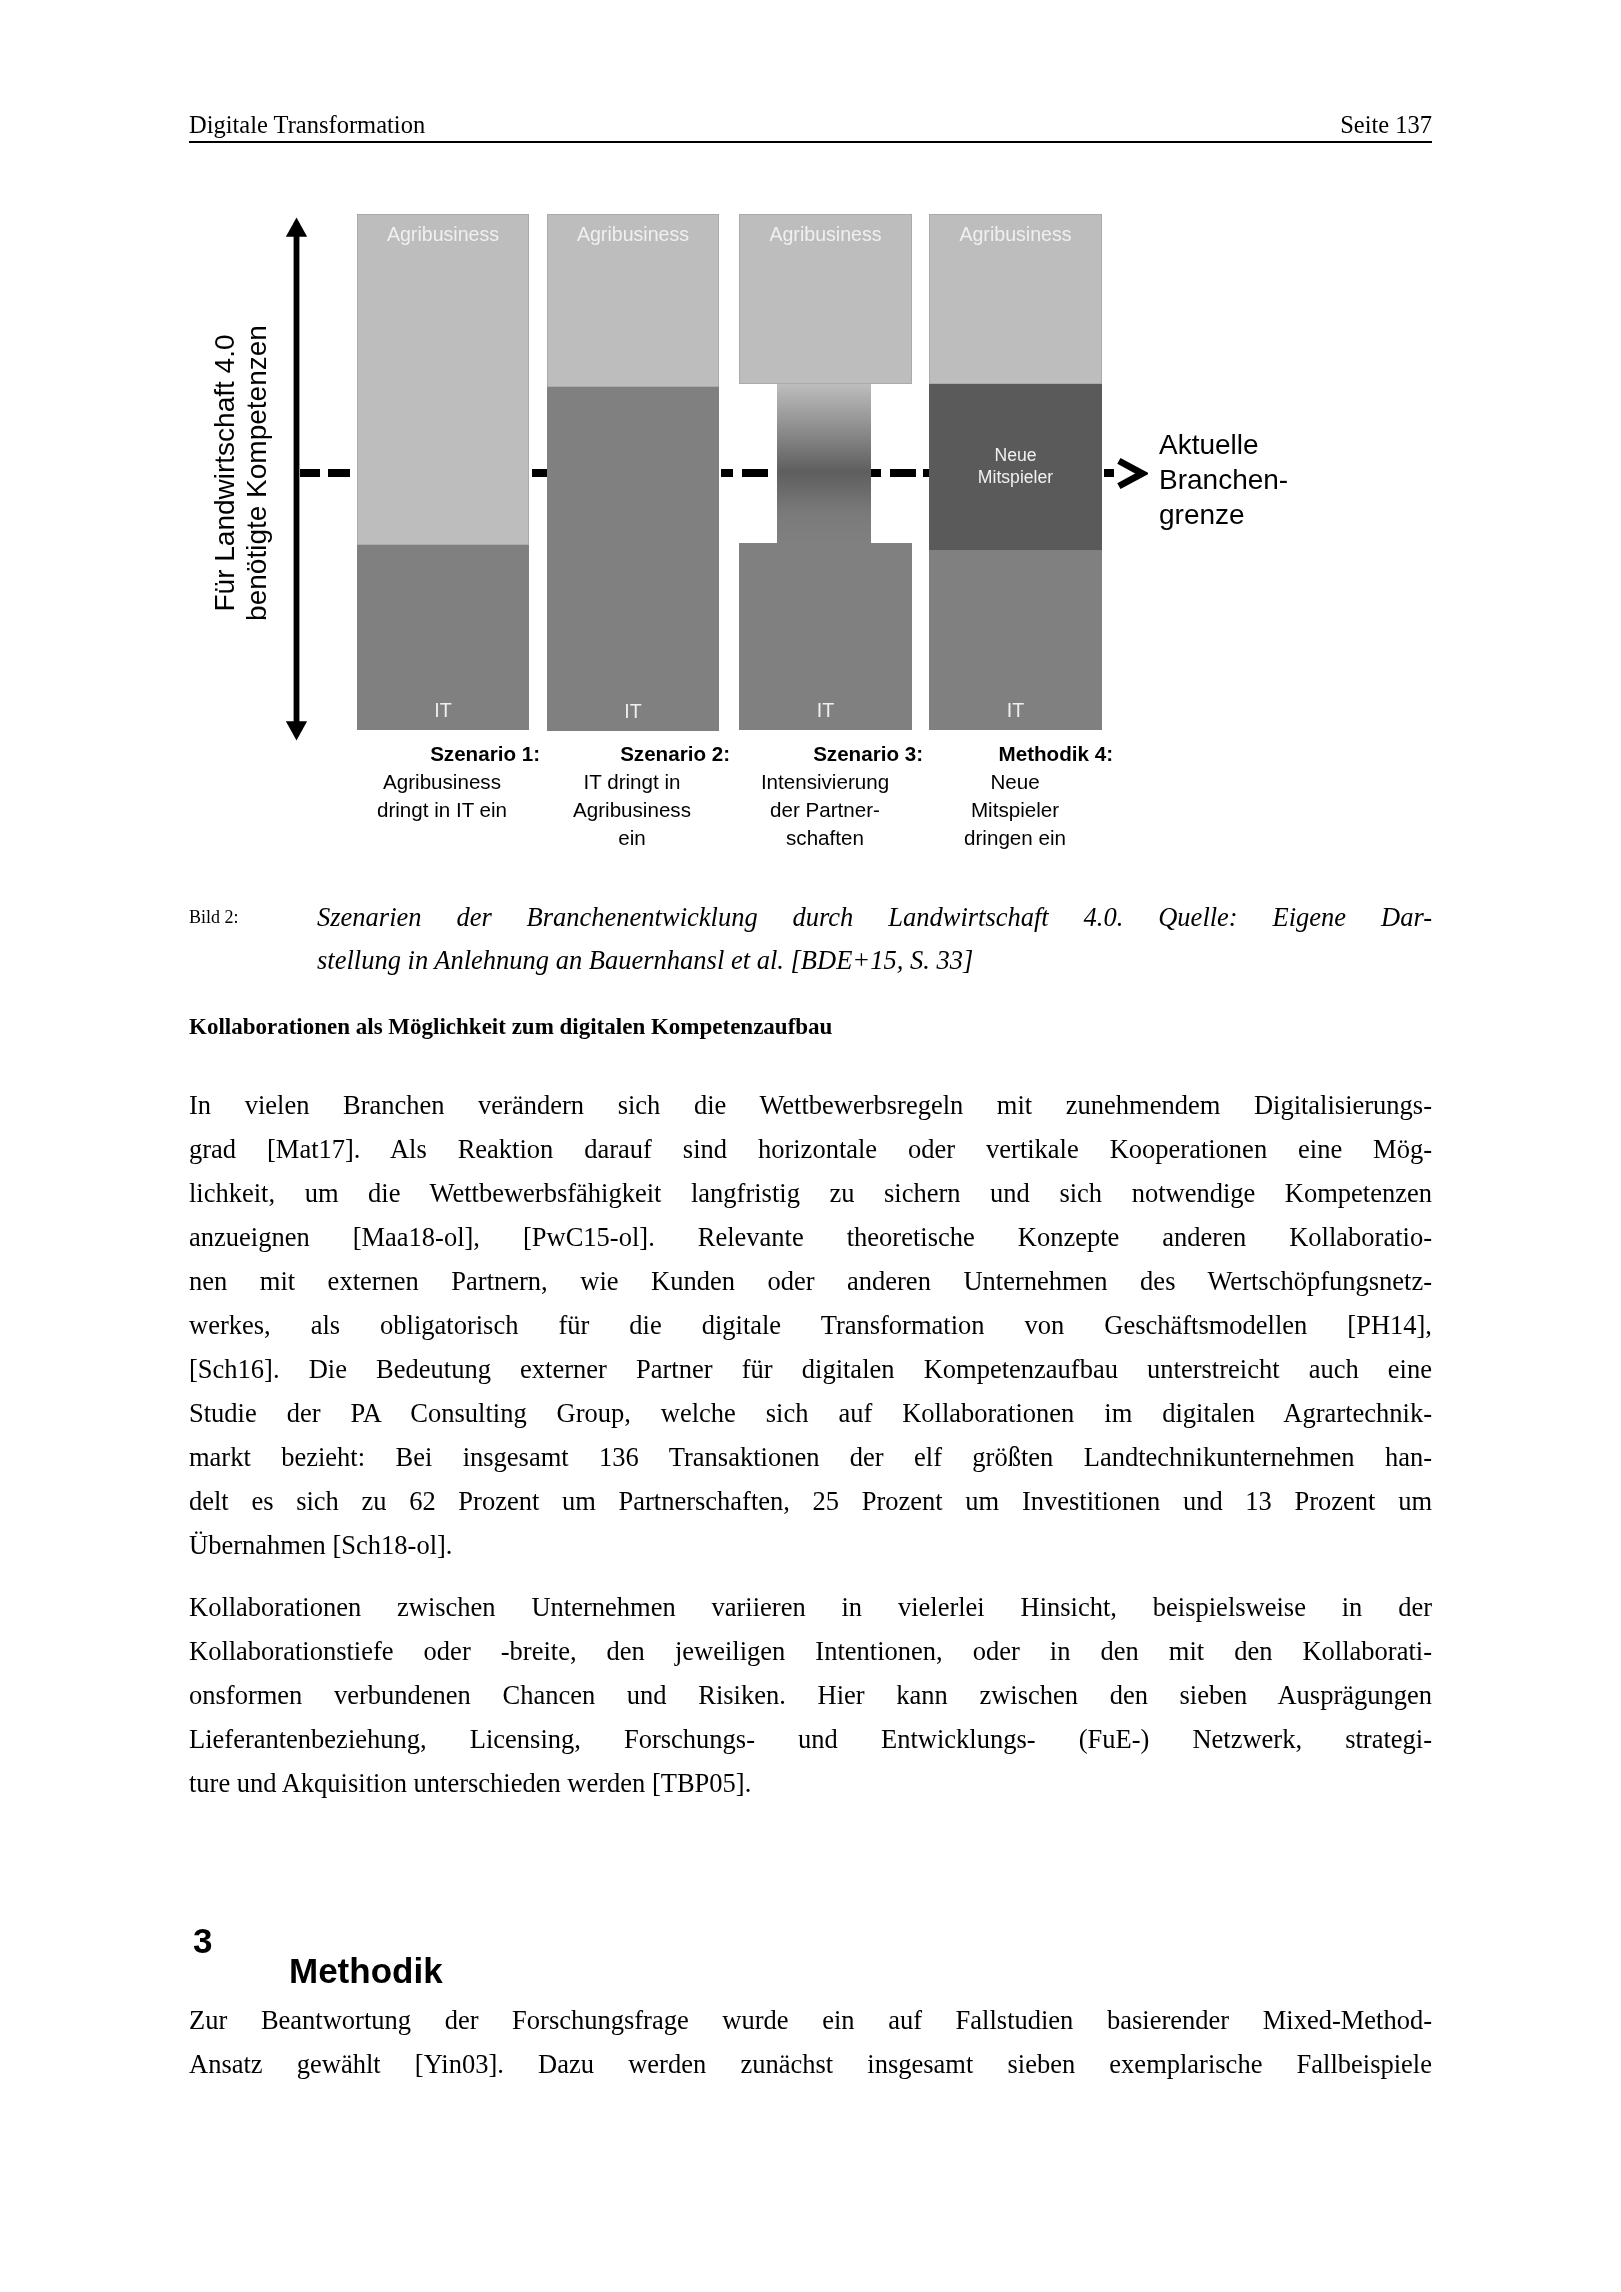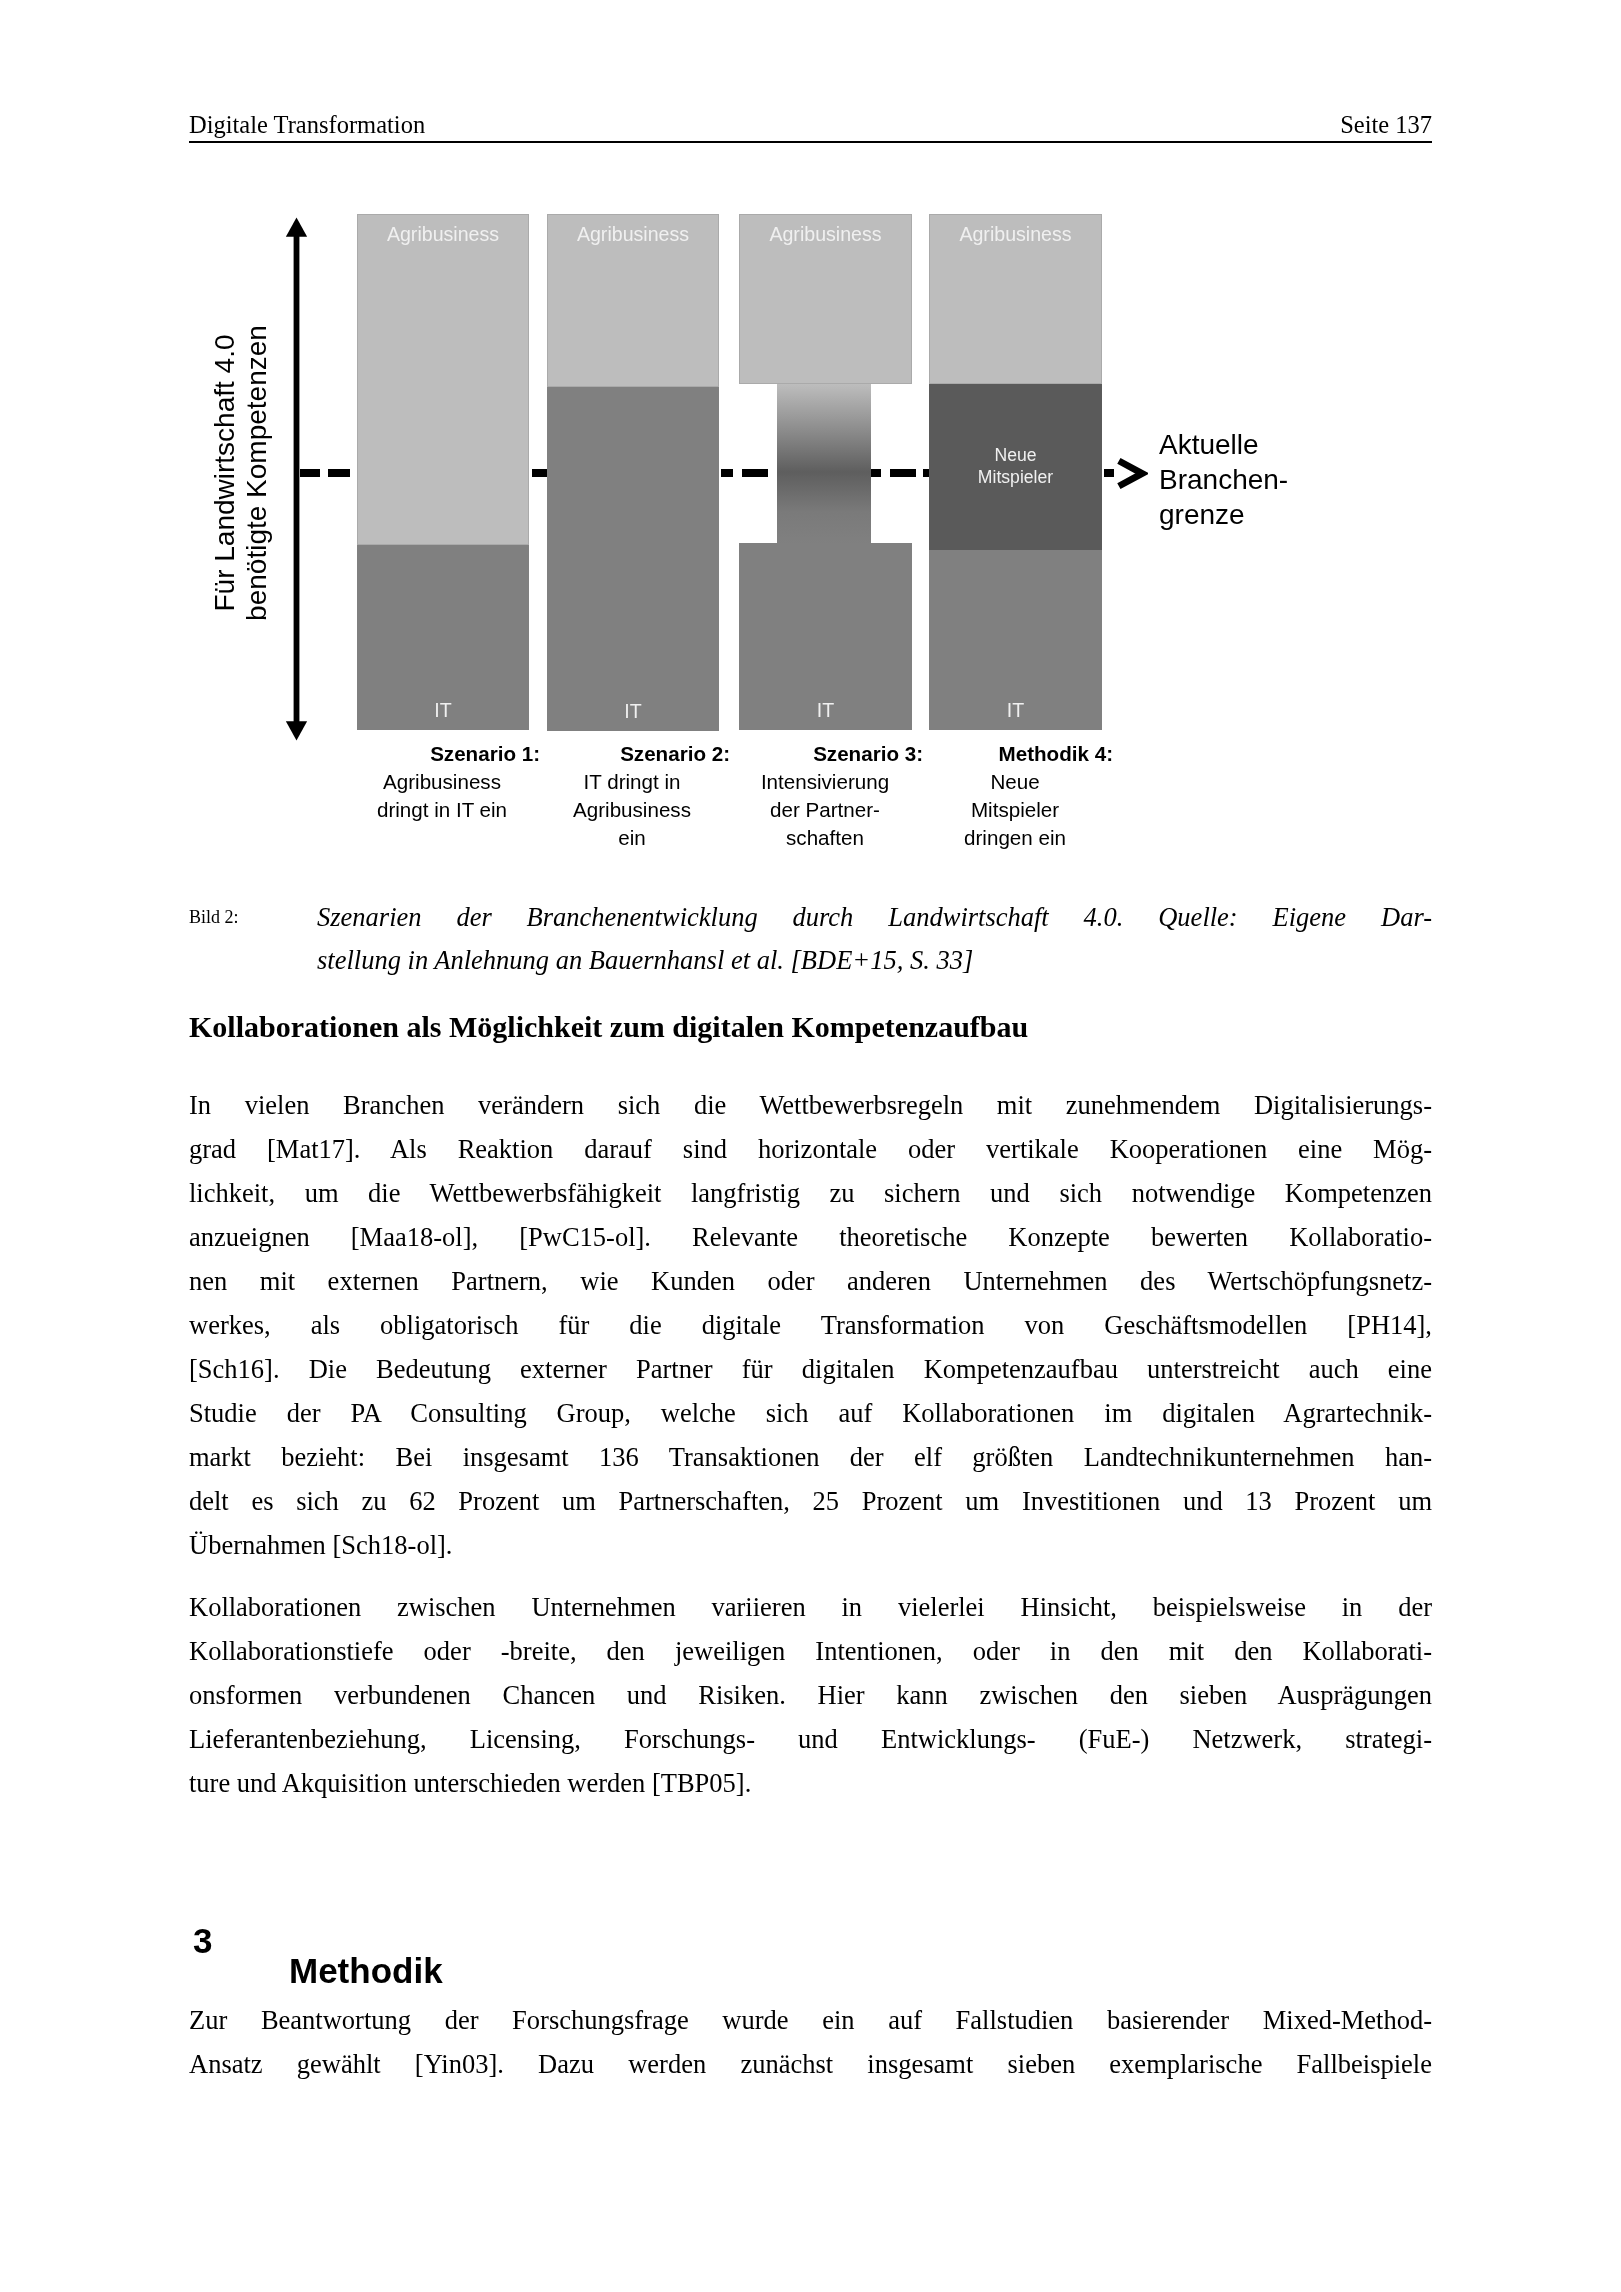--- a/index.html
+++ b/index.html
@@ -126,27 +126,27 @@
     <div>dringen ein</div>
   </div>
 </div>
 
 <div class="abs serif" style="left:189px;top:896px;font-size:18px;line-height:43px;">Bild 2:</div>
 <div class="para serif cap" style="left:317px;width:1115px;top:896px;">
   <span class="ln" style="height:43px;line-height:43px;">Szenarien der Branchenentwicklung durch Landwirtschaft 4.0. Quelle: Eigene Dar-</span>
   <span class="ln last" style="height:43px;line-height:43px;">stellung in Anlehnung an Bauernhansl et al. [BDE+15, S. 33]</span>
 </div>
 
-<div class="abs serif" style="left:189px;top:1010px;font-size:30px;line-height:33px;font-weight:bold;">Kollaborationen als Möglichkeit zum digitalen Kompetenzaufbau</div>
+<div class="abs serif" style="left:189px;top:1010px;font-size:23px;line-height:33px;font-weight:bold;">Kollaborationen als Möglichkeit zum digitalen Kompetenzaufbau</div>
 
 <div class="para serif" style="top:1083px;">
   <span class="ln">In vielen Branchen verändern sich die Wettbewerbsregeln mit zunehmendem Digitalisierungs-</span>
   <span class="ln">grad [Mat17]. Als Reaktion darauf sind horizontale oder vertikale Kooperationen eine Mög-</span>
   <span class="ln">lichkeit, um die Wettbewerbsfähigkeit langfristig zu sichern und sich notwendige Kompetenzen</span>
-  <span class="ln">anzueignen [Maa18-ol], [PwC15-ol]. Relevante theoretische Konzepte bewerten Kollaboratio-</span>
+  <span class="ln">anzueignen [Maa18-ol], [PwC15-ol]. Relevante theoretische Konzepte anderen Kollaboratio-</span>
   <span class="ln">nen mit externen Partnern, wie Kunden oder anderen Unternehmen des Wertschöpfungsnetz-</span>
   <span class="ln">werkes, als obligatorisch für die digitale Transformation von Geschäftsmodellen [PH14],</span>
   <span class="ln">[Sch16]. Die Bedeutung externer Partner für digitalen Kompetenzaufbau unterstreicht auch eine</span>
   <span class="ln">Studie der PA Consulting Group, welche sich auf Kollaborationen im digitalen Agrartechnik-</span>
   <span class="ln">markt bezieht: Bei insgesamt 136 Transaktionen der elf größten Landtechnikunternehmen han-</span>
   <span class="ln">delt es sich zu 62 Prozent um Partnerschaften, 25 Prozent um Investitionen und 13 Prozent um</span>
   <span class="ln last">Übernahmen [Sch18-ol].</span>
 </div>
 
 <div class="para serif" style="top:1585px;">

